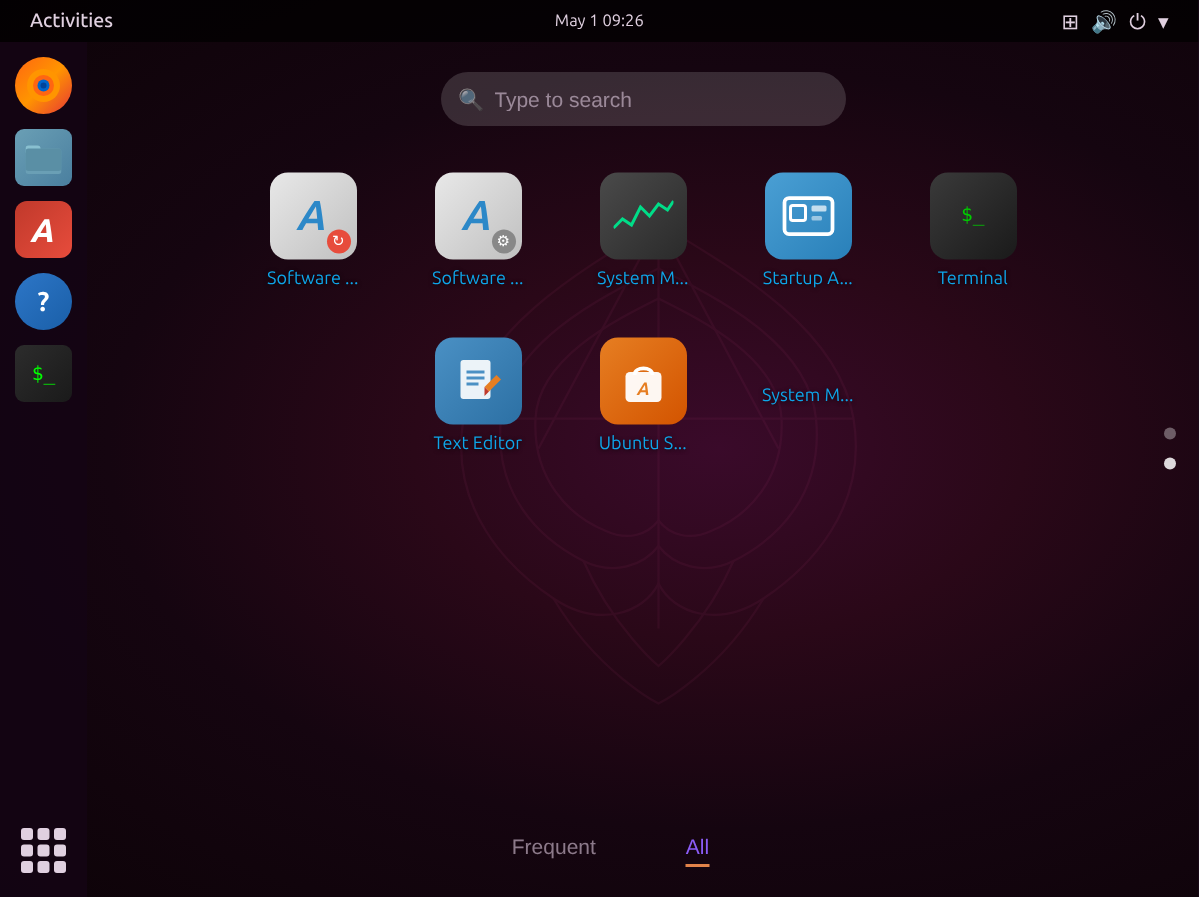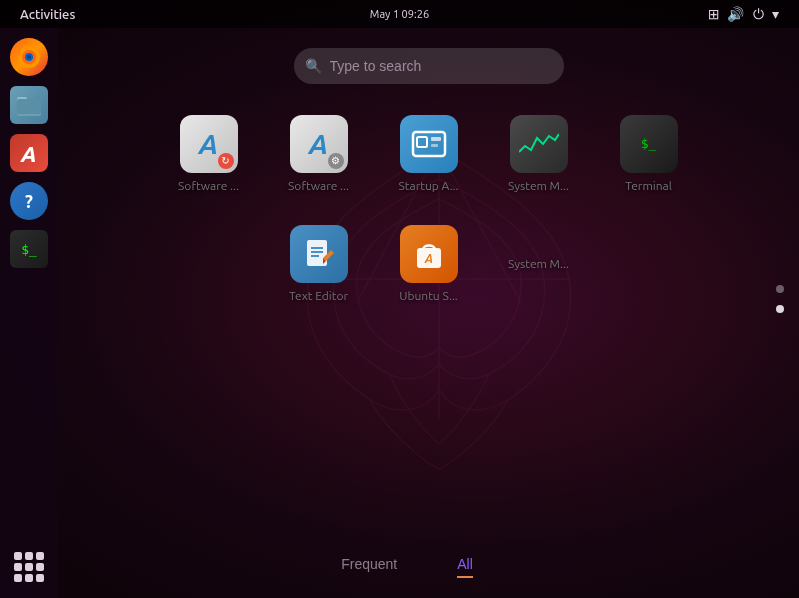--- a/index.html
+++ b/index.html
@@ -273,21 +273,21 @@
       width: 58px;
       height: 58px;
       border-radius: 12px;
       display: flex;
       align-items: center;
       justify-content: center;
       overflow: hidden;
     }
 
     .app-label {
-      color: #737373;
+      color: #0ea5e9;
       font-size: 12px;
       text-shadow: 0 1px 3px rgba(0,0,0,0.8);
       line-height: 1.2;
     }
 
     
     .icon-software-updater {
       width: 58px;
       height: 58px;
       border-radius: 12px;
@@ -554,38 +554,38 @@
 
       <div class="app-item">
         <div class="icon-software-updater app-icon-wrapper" style="background: linear-gradient(135deg: #d0d0d0, #b0b0b0);">
           <span class="letter-a">A</span>
           <div class="update-arrow" style="background:#888;">⚙</div>
         </div>
         <span class="app-label">Software ...</span>
       </div>
 
       <div class="app-item">
+        <div class="icon-sysmon app-icon-wrapper">
+          <svg class="sysmon-svg" viewBox="0 0 40 28">
+            <polyline points="0,22 6,16 12,20 18,8 24,14 30,6 36,10 40,4" stroke="#00dd88" stroke-width="2" fill="none"></polyline>
+          </svg>
+        </div>
+        <span class="app-label">System M...</span>
+      </div>
+
+      <div class="app-item">
         <div class="icon-startup app-icon-wrapper">
           <svg width="36" height="28" viewBox="0 0 36 28">
             <rect x="2" y="2" width="32" height="24" rx="3" fill="none" stroke="white" stroke-width="2.5"></rect>
             <rect x="6" y="7" width="10" height="10" rx="1.5" fill="none" stroke="white" stroke-width="2"></rect>
             <rect x="20" y="7" width="10" height="4" rx="1" fill="white" opacity="0.7"></rect>
             <rect x="20" y="14" width="7" height="3" rx="1" fill="white" opacity="0.5"></rect>
           </svg>
         </div>
         <span class="app-label">Startup A...</span>
-      </div>
-
-      <div class="app-item">
-        <div class="icon-sysmon app-icon-wrapper">
-          <svg class="sysmon-svg" viewBox="0 0 40 28">
-            <polyline points="0,22 6,16 12,20 18,8 24,14 30,6 36,10 40,4" stroke="#00dd88" stroke-width="2" fill="none"></polyline>
-          </svg>
-        </div>
-        <span class="app-label">System M...</span>
       </div>
 
       <div class="app-item">
         <div class="icon-terminal app-icon-wrapper">
           <div style="text-align:left; line-height:1.5;">
             <div style="color:#00cc00;font-size:13px;font-family:monospace;">$_</div>
           </div>
         </div>
         <span class="app-label">Terminal</span>
       </div>

